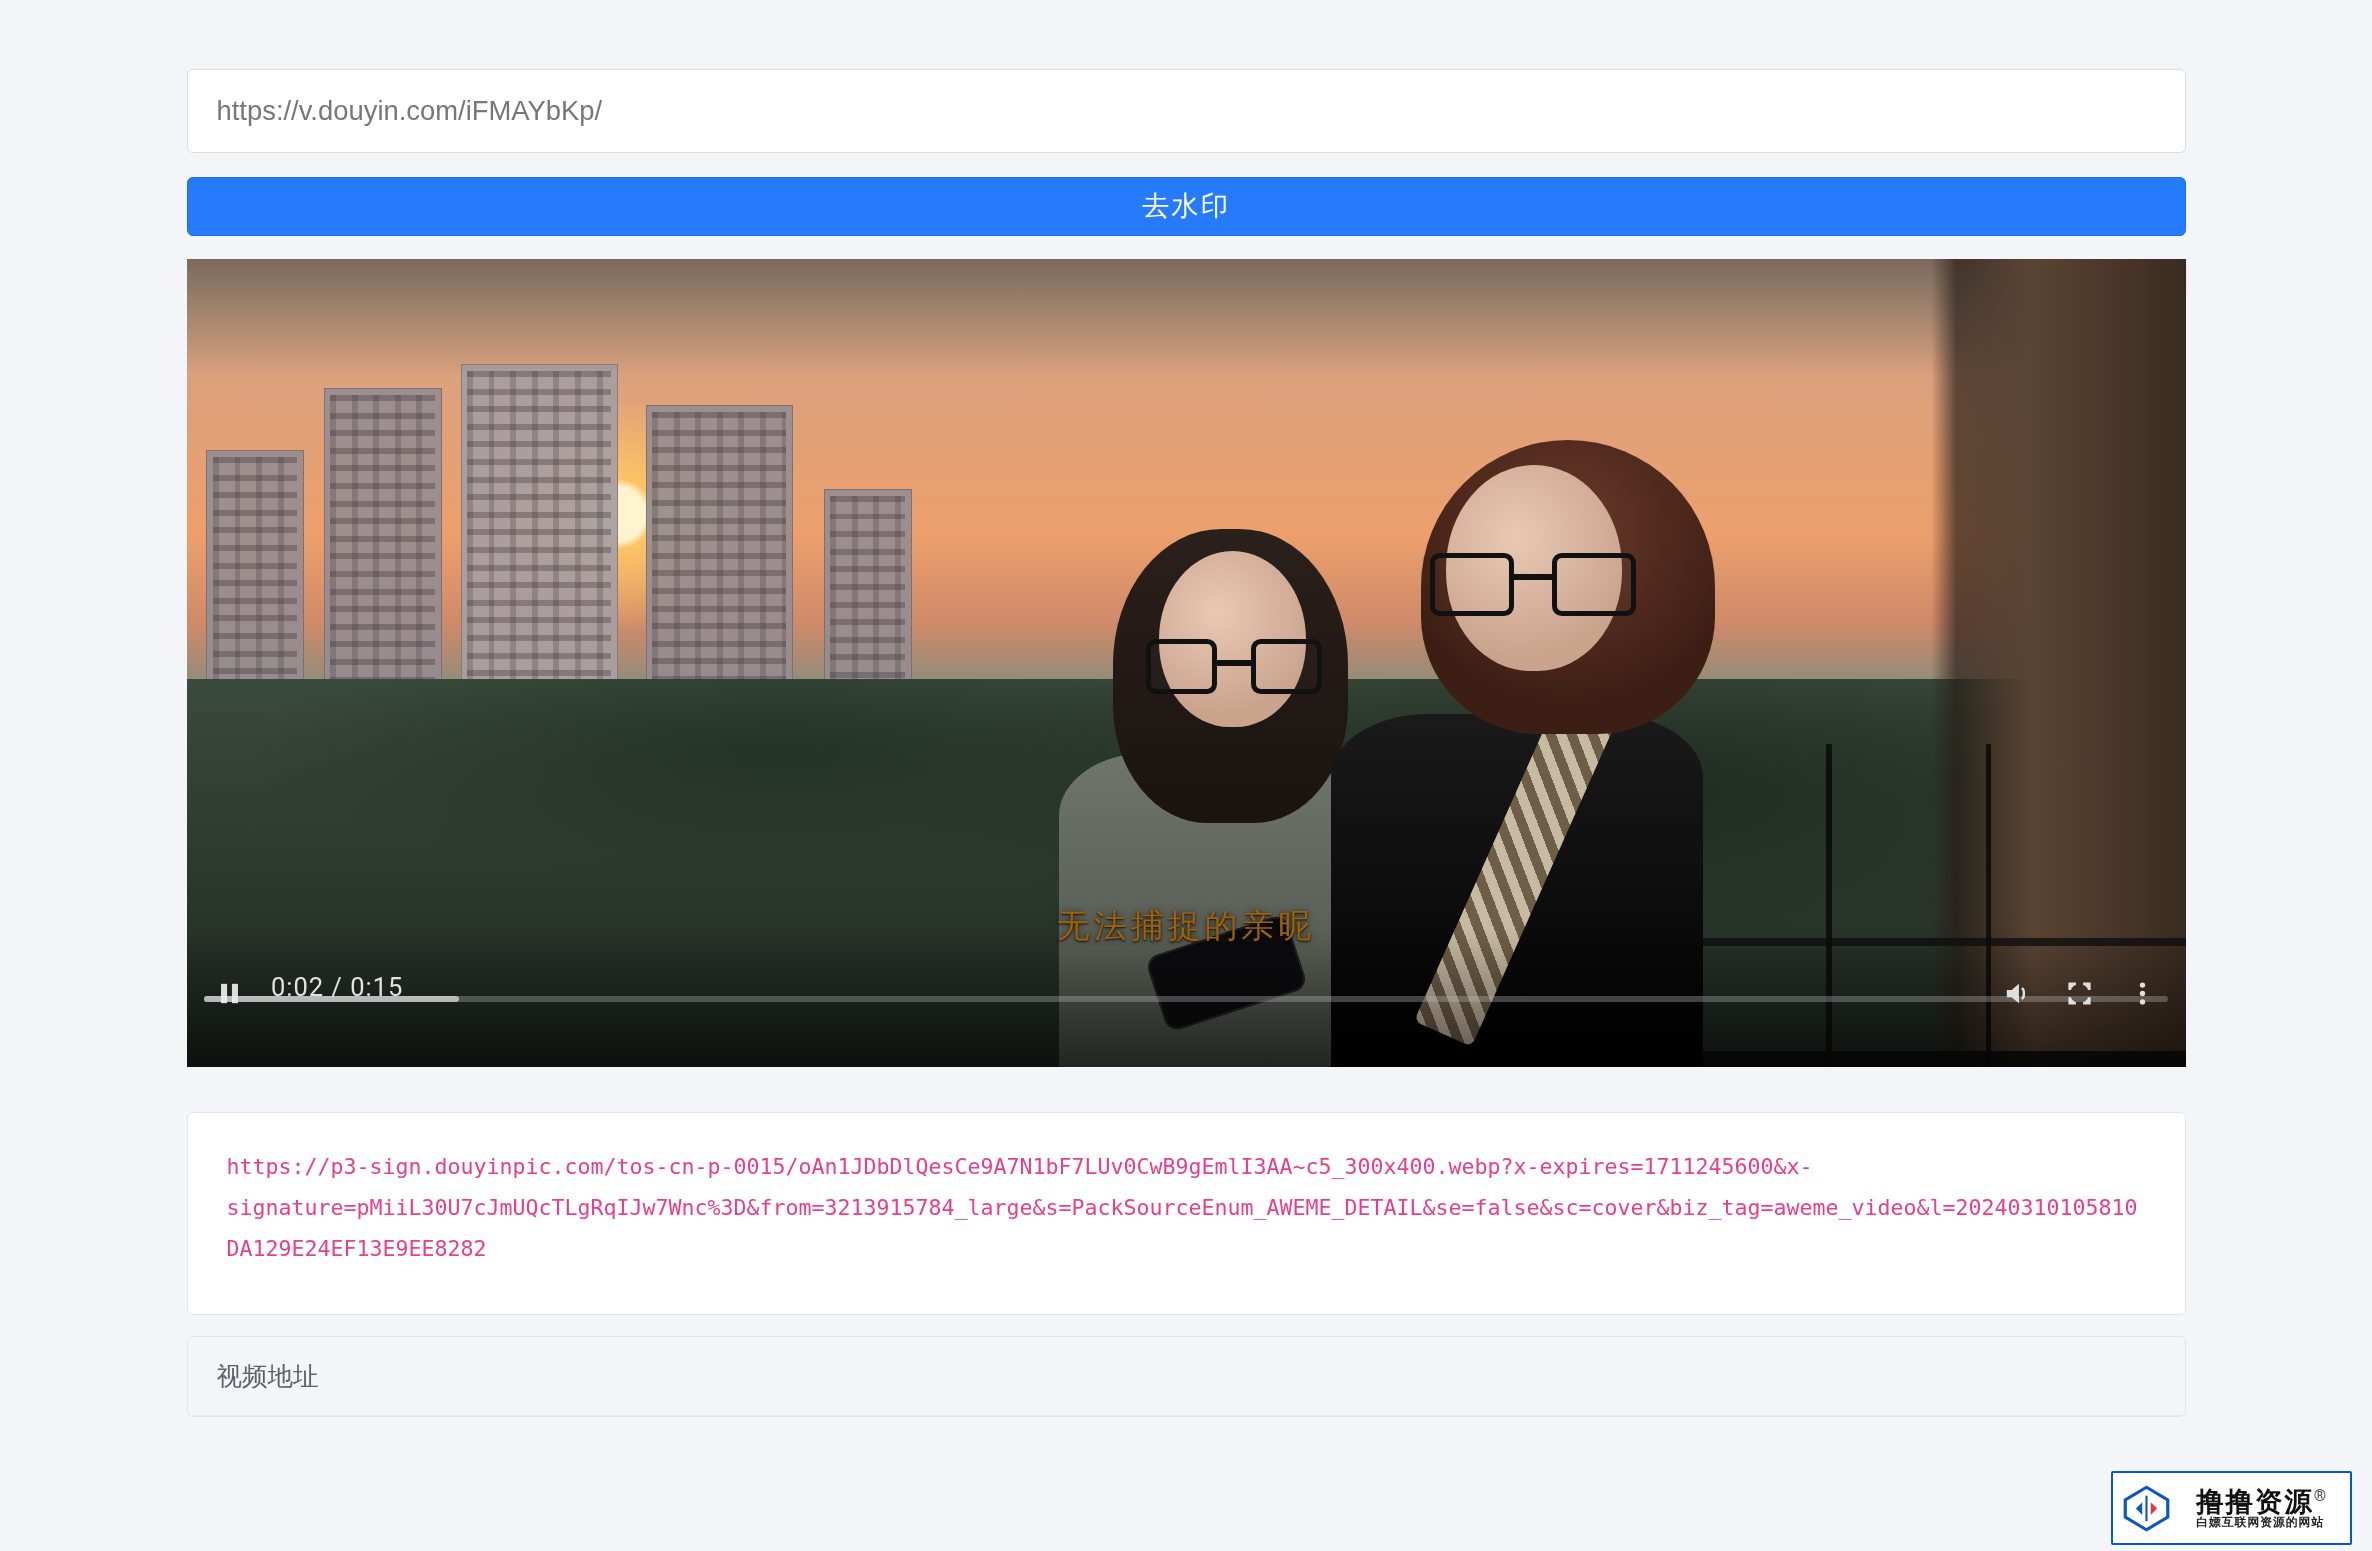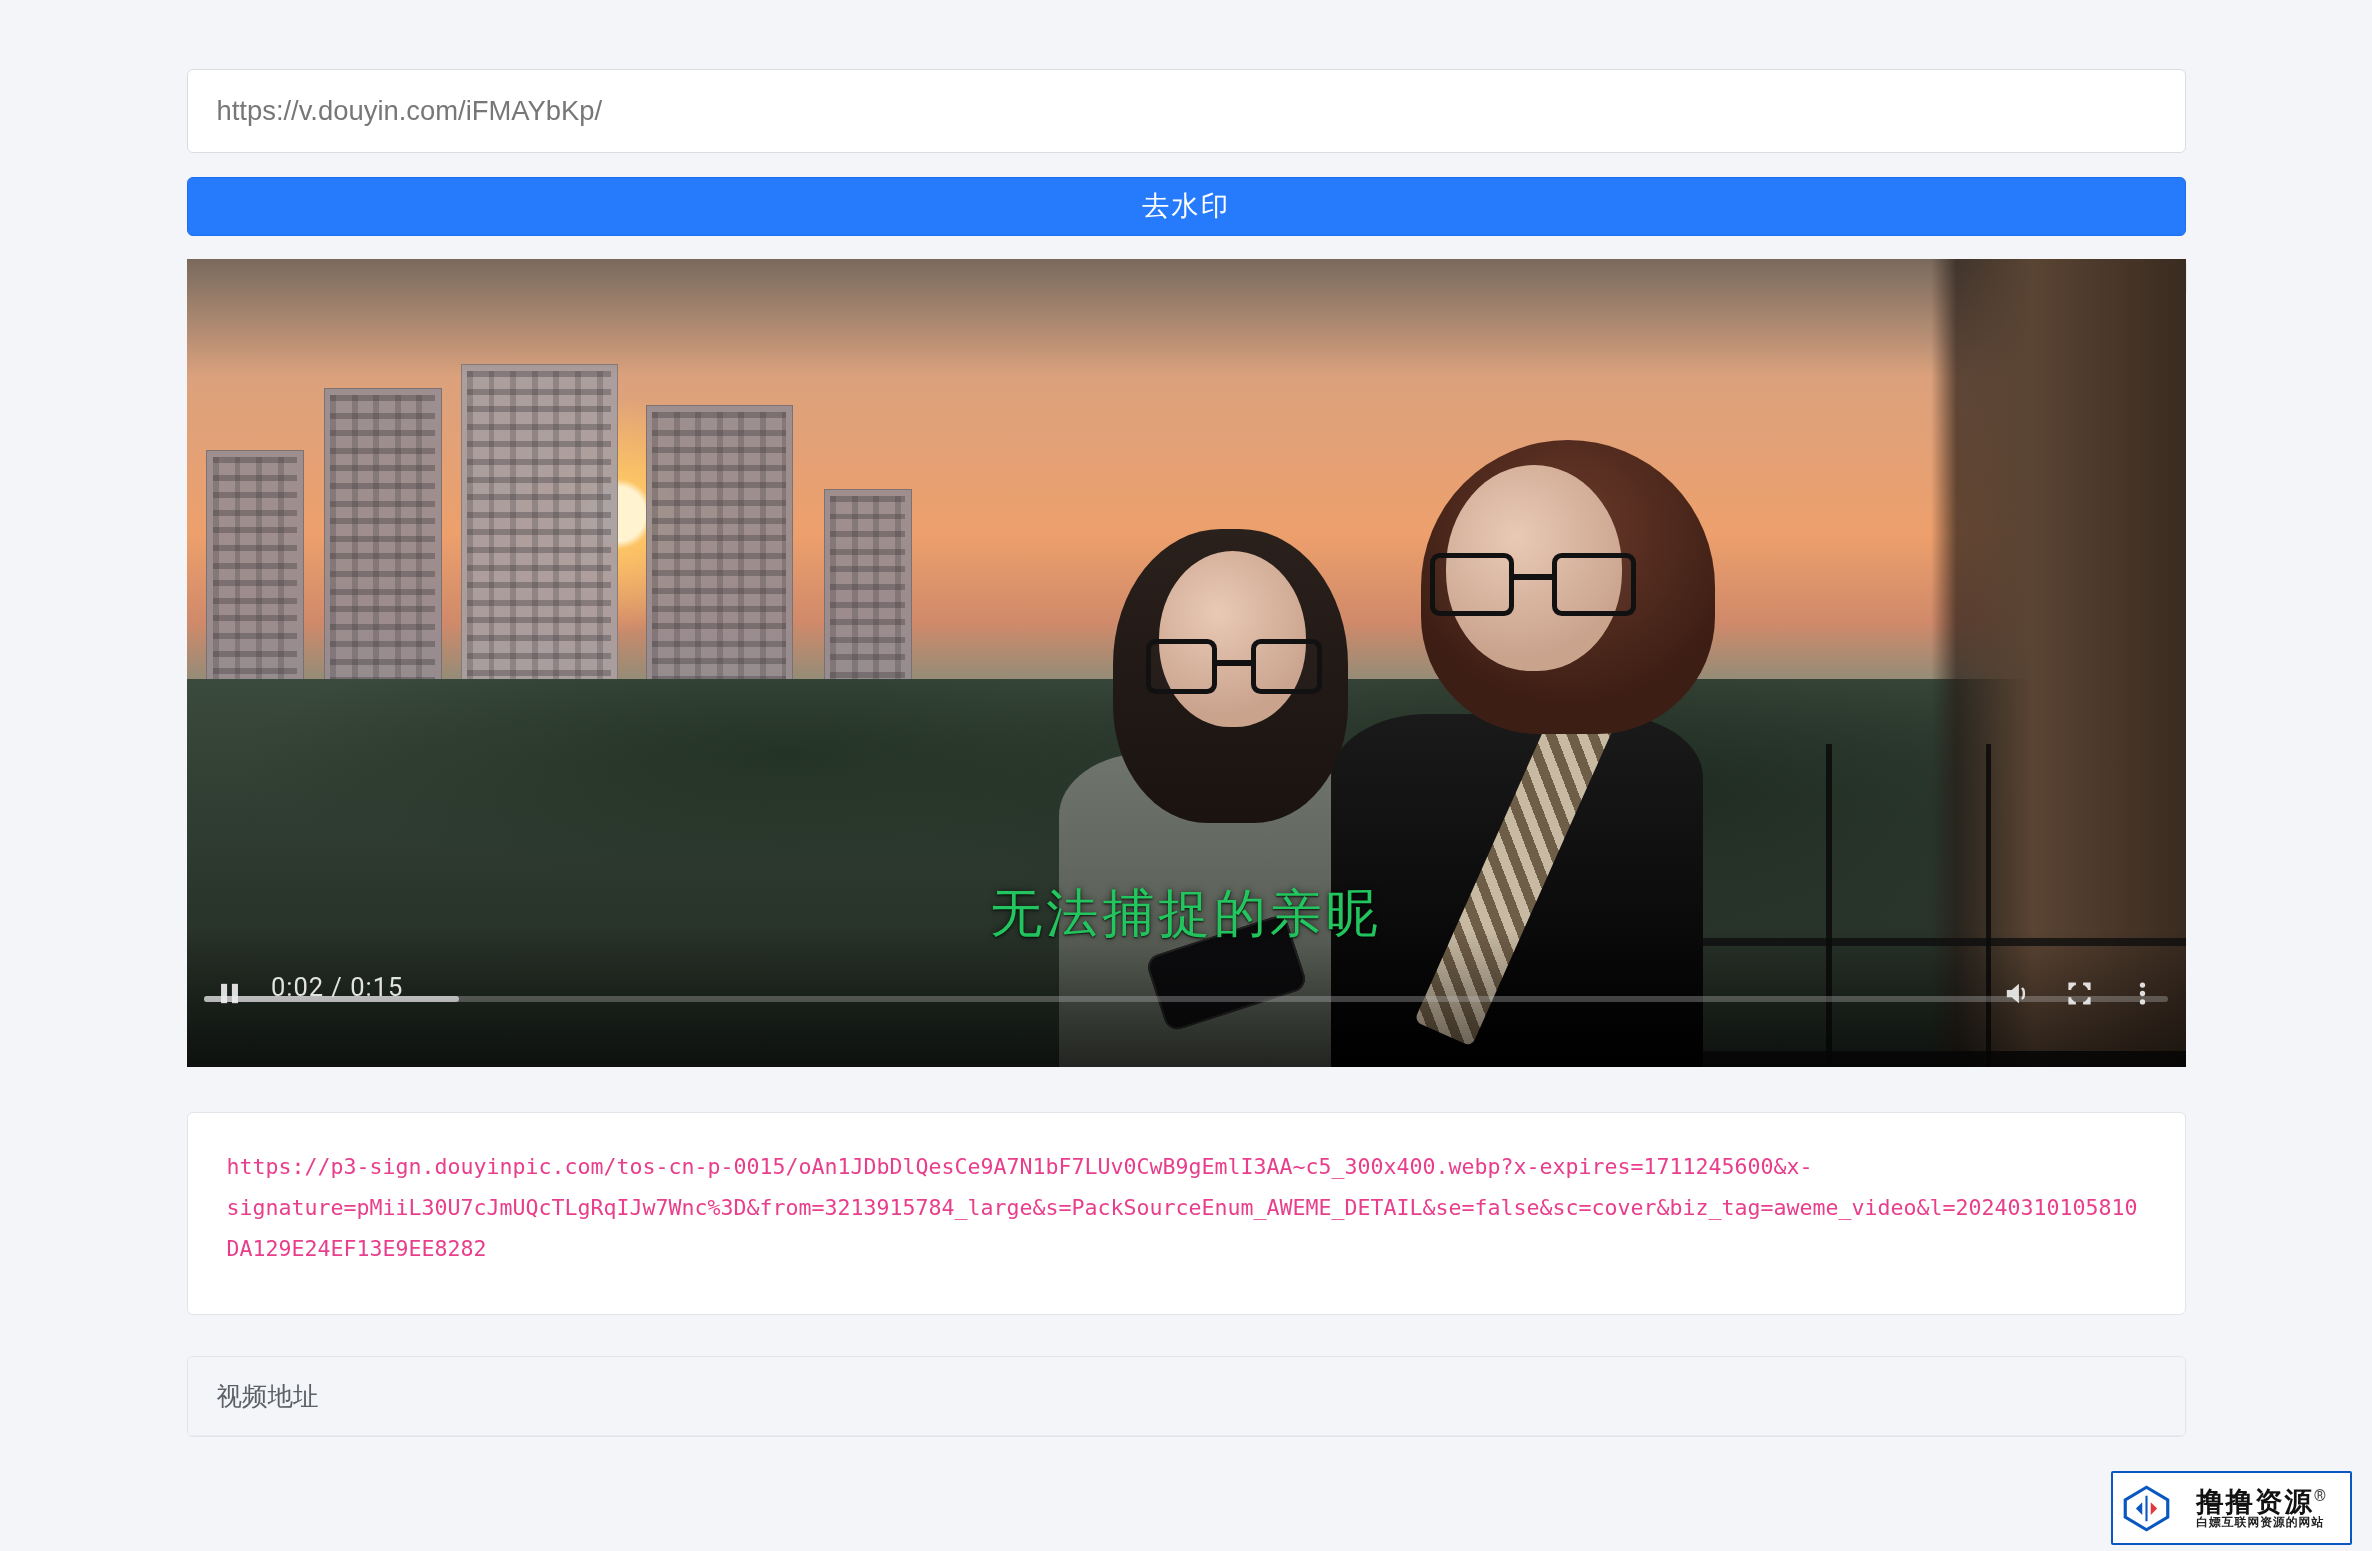--- a/index.html
+++ b/index.html
@@ -104,21 +104,21 @@
             background: linear-gradient(#6f756c, #4b5148); border-radius:30% 30% 0 0 / 20% 20% 0 0; }
   .torsoB { position:absolute; bottom:0; left:6%; width:372px; height:353px;
             background: linear-gradient(#1a1a1a, #000); border-radius:26% 26% 0 0 / 18% 18% 0 0; }
   .strap { position:absolute; left:44%; top:38%; width:63px; height:372px; transform:rotate(24deg);
            background: repeating-linear-gradient(45deg,#c7b9a2 0 9.8px,#6e5d47 9.8px 19.6px); border-radius:7.8px; }
   .phone { position:absolute; left:38%; bottom:10%; width:147px; height:78px; transform:rotate(-18deg);
            background:#0c0c0e; border-radius:13.7px; box-shadow: inset 0 0 0 2px #222; }
 
   .subtitle {
     position:absolute; left:0; right:0; bottom:118px; text-align:center;
-    color:#22c55e; font-size:52px; letter-spacing:3.9px; font-weight:500;
+    color:#a16207; font-size:33px; letter-spacing:3.9px; font-weight:500;
     text-shadow: 0 1px 2px rgba(0,0,0,.8), 0 0 7.8px rgba(0,0,0,.6);
   }
 
   .vcontrols {
     position:absolute; left:0; right:0; bottom:0; height:137px;
     background: linear-gradient(to top, rgba(0,0,0,.55), rgba(0,0,0,0));
     display:flex; align-items:center; padding: 0 15.7px 9.8px 15.7px; gap:7.8px;
     color:#e8e8e8;
   }
   .vbtn { width:55px; height:55px; display:flex; align-items:center; justify-content:center; cursor:pointer; opacity:.92; }
@@ -158,21 +158,21 @@
   }
   .link-text {
     color:#e83e8c;
     font-family: ui-monospace, SFMono-Regular, Menlo, Consolas, monospace;
     font-size:21.6px;
     line-height:1.9;
     overflow-wrap:anywhere;
     cursor:pointer;
   }
 
-  .card + .card { margin-top: 41px; }
+  .card + .card { margin-top: 21px; }
 
   .brand-box {
     position: fixed;
     right: 19.6px;
     bottom: 5.9px;
     width: 241px;
     height: 74px;
     background:#fff;
     border:2.9px solid #0a57c2;
     border-radius:2px;

